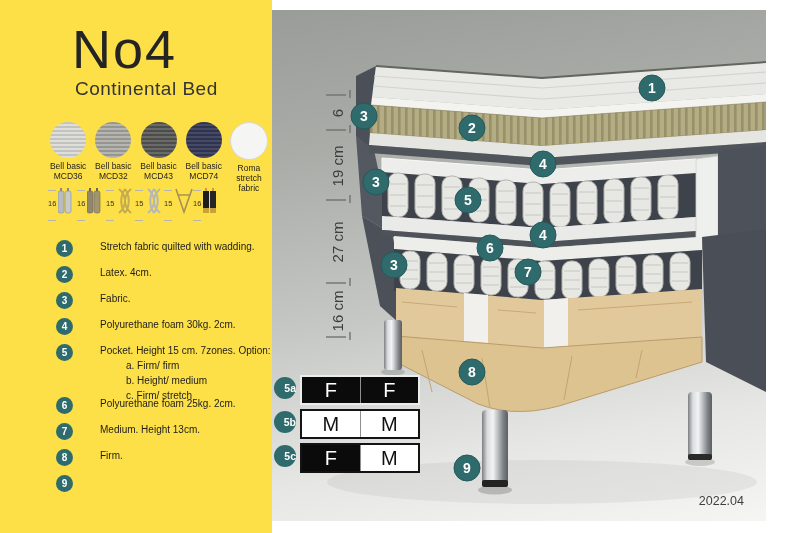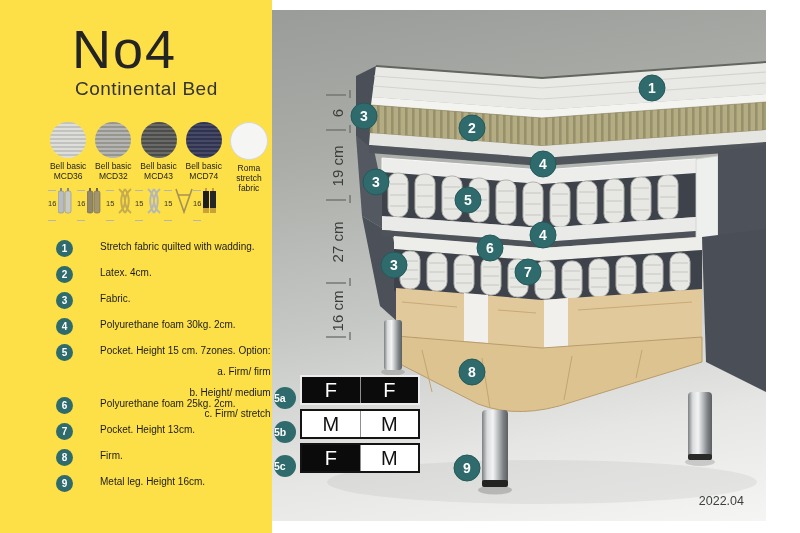--- a/index.html
+++ b/index.html
@@ -24,29 +24,29 @@
   .legopt{width:29px;height:40px;position:relative;}
   .legnum{position:absolute;left:0;top:13px;font-size:7.5px;font-weight:normal;color:#333;}
   .legdash{position:absolute;left:0;width:8px;height:1px;background:#b5b5b1;}
   .legdash.t{top:4px;} .legdash.b{top:34px;}
   .legimg{position:absolute;left:10px;top:2px;}
   
   .callout{position:absolute;left:56px;display:flex;align-items:flex-start;}
   .badge{flex:0 0 auto;width:17px;height:17px;border-radius:50%;background:#2f6b6c;
          color:#fff;font-size:10px;font-weight:bold;text-align:center;line-height:17px;}
   .ctext{margin-left:27px;font-size:10px;color:#1c1c1c;line-height:14px;}
-  .opt{margin-left:26px;margin-top:7px;text-align:right;}
+  .opt{margin-left:26px;margin-top:1px;}
   
   .panel{position:absolute;left:272px;top:10px;width:494px;height:511px;
          background:linear-gradient(170deg,#999c98 0%,#aaaca8 25%,#c6c8c5 55%,#e6e7e4 80%,#f5f6f4 100%);}
   .panel svg{position:absolute;left:0;top:0;}
   
   .frow{position:absolute;left:2px;width:150px;height:26px;}
-  .fbadge{position:absolute;left:0;top:12px;width:22px;height:22px;border-radius:50%;
-          background:#2f6b6c;color:#fff;font-size:10.5px;font-weight:bold;text-align:left;line-height:22px;}
+  .fbadge{position:absolute;left:0;top:2px;width:22px;height:22px;border-radius:50%;
+          background:#2f6b6c;color:#fff;font-size:10.5px;font-weight:bold;text-align:right;line-height:22px;}
   .fbar{position:absolute;left:26px;top:0;width:116px;height:26px;display:flex;}
   .fcell{flex:1;display:flex;align-items:center;justify-content:center;
          font-size:20px;line-height:26px;}
   .fcell.dark{background:#0b0b0b;color:#ffffff;}
   .fcell.light{background:#ffffff;color:#111111;}
   .fbar.b-light{border:2px solid #ececec;}
   .fbar.b-dark{border:2px solid #141414;}
   .fcell + .fcell{border-left:1px solid #8f8f8f;}
   .version{position:absolute;right:22px;top:484px;font-size:12.5px;color:#3d403c;}
 </style>
@@ -180,29 +180,28 @@
         <div class="opt">b. Height/ medium</div>
         <div class="opt">c. Firm/ stretch</div>
       </div>
     </div>
     <div class="callout" style="top:397px">
       <span class="badge">6</span>
       <div class="ctext">Polyurethane foam 25kg. 2cm.</div>
     </div>
     <div class="callout" style="top:423px">
       <span class="badge">7</span>
-      <div class="ctext">Pocket. Height 13cm.</div>
+      <div class="ctext">Medium. Height 13cm.</div>
     </div>
     <div class="callout" style="top:449px">
       <span class="badge">8</span>
       <div class="ctext">Firm.</div>
     </div>
     <div class="callout" style="top:475px">
       <span class="badge">9</span>
-      <div class="ctext">Metal leg. Height 16cm.</div>
     </div>
   </div>
 
   <div class="panel">
     <svg width="494" height="511" viewBox="0 0 494 511">
       <defs>
         <pattern id="ridges" width="7" height="12" patternUnits="userSpaceOnUse">
           <rect width="7" height="12" fill="#b4ac83"></rect>
             <rect width="2.6" height="12" fill="#98906a"></rect>
         </pattern>

